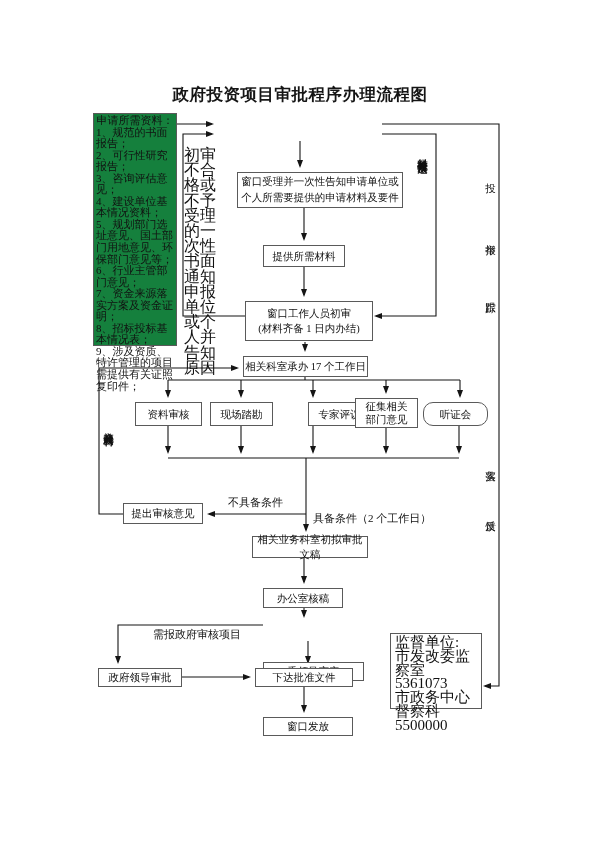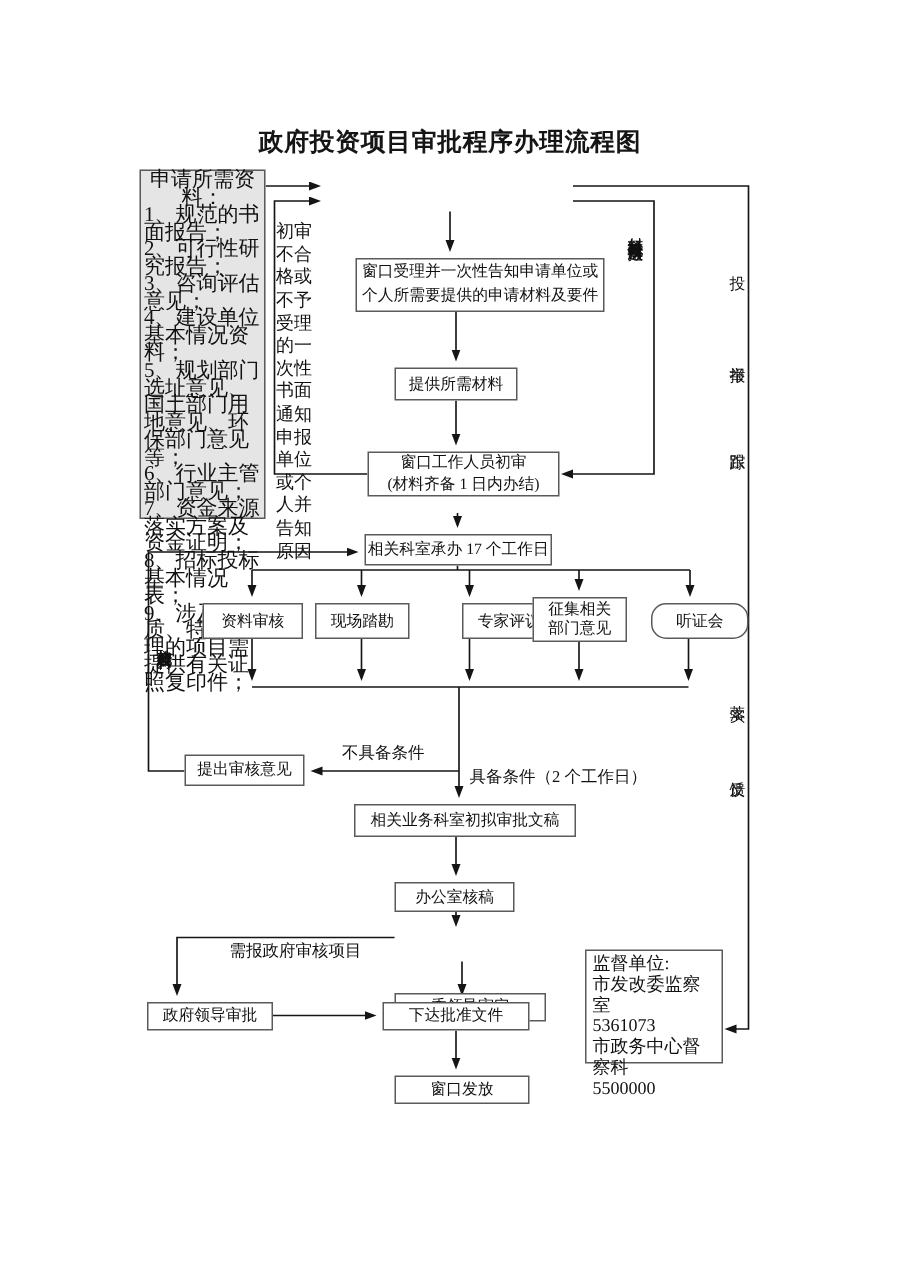--- a/index.html
+++ b/index.html
@@ -19,33 +19,33 @@
   .vtext {
     position:absolute; z-index:2; font-size:10.5px; color:#111;
     writing-mode:vertical-rl; text-orientation:upright; letter-spacing:0.5px; white-space:nowrap;
   }
   #page-title {
     position:absolute; left:0; top:84px; width:600px; text-align:center;
     font-size:16.5px; font-weight:bold; letter-spacing:0.5px; z-index:2;
   }
   #materials-panel {
     position:absolute; left:93px; top:113px; width:84px; height:233px;
-    box-sizing:border-box; border:1px solid #5a5a5a; background:#e5e5e5; z-index:1;
-    font-size:14px; line-height:11.55px; padding:1px 2px; color:#111;
+    box-sizing:border-box; border:1px solid #5a5a5a; background:#15803d; z-index:1;
+    font-size:11px; line-height:11.55px; padding:1px 2px; color:#111;
     word-break:break-all;
   }
   #materials-panel .hdr { text-align:center; }
   .wrap3 {
-    position:absolute; z-index:2; width:33px; font-size:12px; line-height:15.2px;
+    position:absolute; z-index:2; width:33px; font-size:16px; line-height:15.2px;
     word-break:break-all; color:#111;
   }
   #supervision-box {
     position:absolute; left:390px; top:633px; width:92px; height:76px;
     box-sizing:border-box; border:1px solid #5a5a5a; background:#fff; z-index:1;
-    font-size:12px; line-height:13.8px; padding:2px 4px; color:#111;
+    font-size:15px; line-height:13.8px; padding:2px 4px; color:#111;
     word-break:break-all;
   }
   .tasktext { width:48px; }
 </style>
 </head>
 <body>
 
 <div id="page">
 
   <svg id="connectors" width="600" height="850">
@@ -101,38 +101,38 @@
     <div>7、资金来源落实方案及资金证明；</div>
     <div>8、招标投标基本情况表；</div>
     <div>9、涉及资质、特许管理的项目需提供有关证照复印件；</div>
   </div>
 
 
   <div class="box" style="left:237px; top:172px; width:166px; height:36px; line-height:16px;">窗口受理并一次性告知申请单位或个人所需要提供的申请材料及要件</div>
 
   <div class="box" style="left:263px; top:245px; width:82px; height:22px;">提供所需材料</div>
 
-  <div class="box" style="left:245px; top:301px; width:128px; height:30px;">
+  <div class="box" style="left:245px; top:301px; width:128px; height:40px;">
     <div>窗口工作人员初审</div>
     <div>(材料齐备 1 日内办结)</div>
   </div>
 
   <div class="box" style="left:243px; top:356px; width:125px; height:21px;">相关科室承办 17 个工作日</div>
 
   <div class="box" style="left:135px; top:402px; width:67px; height:24px;">资料审核</div>
   <div class="box" style="left:210px; top:402px; width:63px; height:24px;">现场踏勘</div>
   <div class="box" style="left:282px; top:402px; width:63px; height:24px;margin-left:26px;">专家评议</div>
   <div class="box" style="left:355px; top:398px; width:63px; height:30px; line-height:13px;">
     <div class="tasktext">征集相关部门意见</div>
   </div>
-  <div class="box" style="left:434px; top:402px; width:65px; height:24px;border-radius:10px;">听证会</div>
+  <div class="box" style="left:423px; top:402px; width:65px; height:24px;border-radius:10px;">听证会</div>
 
   <div class="box" style="left:123px; top:503px; width:80px; height:21px;">提出审核意见</div>
 
-  <div class="box" style="left:236px; top:536px; width:148px; height:22px;">相关业务科室初拟审批文稿</div>
+  <div class="box" style="left:252px; top:536px; width:116px; height:22px;">相关业务科室初拟审批文稿</div>
 
   <div class="box" style="left:263px; top:588px; width:80px; height:20px;">办公室核稿</div>
 
   <div class="box" style="left:263px; top:622px; width:101px; height:19px;margin-top:40px;">委领导审定</div>
 
   <div class="box" style="left:98px; top:668px; width:84px; height:19px;">政府领导审批</div>
 
   <div class="box" style="left:255px; top:668px; width:98px; height:19px;">下达批准文件</div>
 
   <div class="box" style="left:263px; top:717px; width:90px; height:19px;">窗口发放</div>

